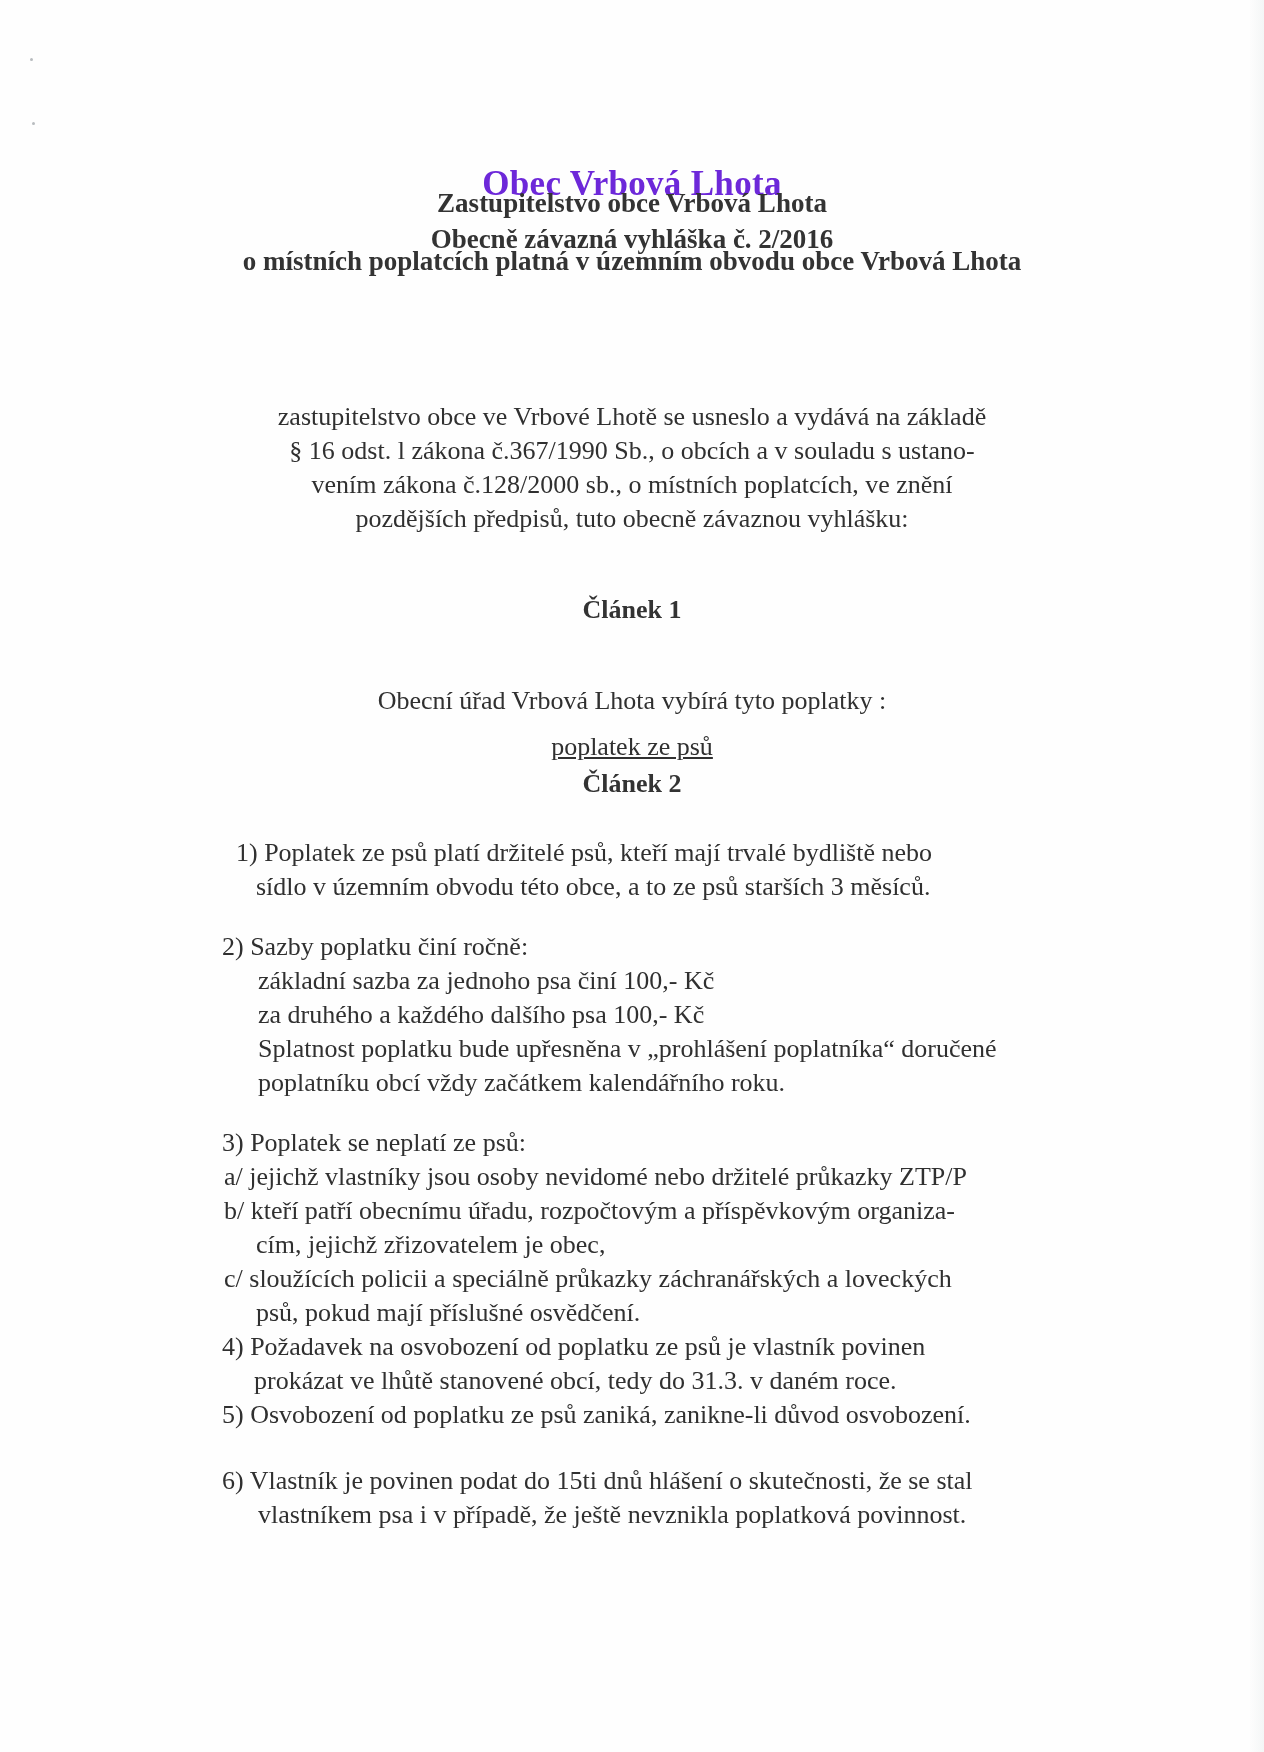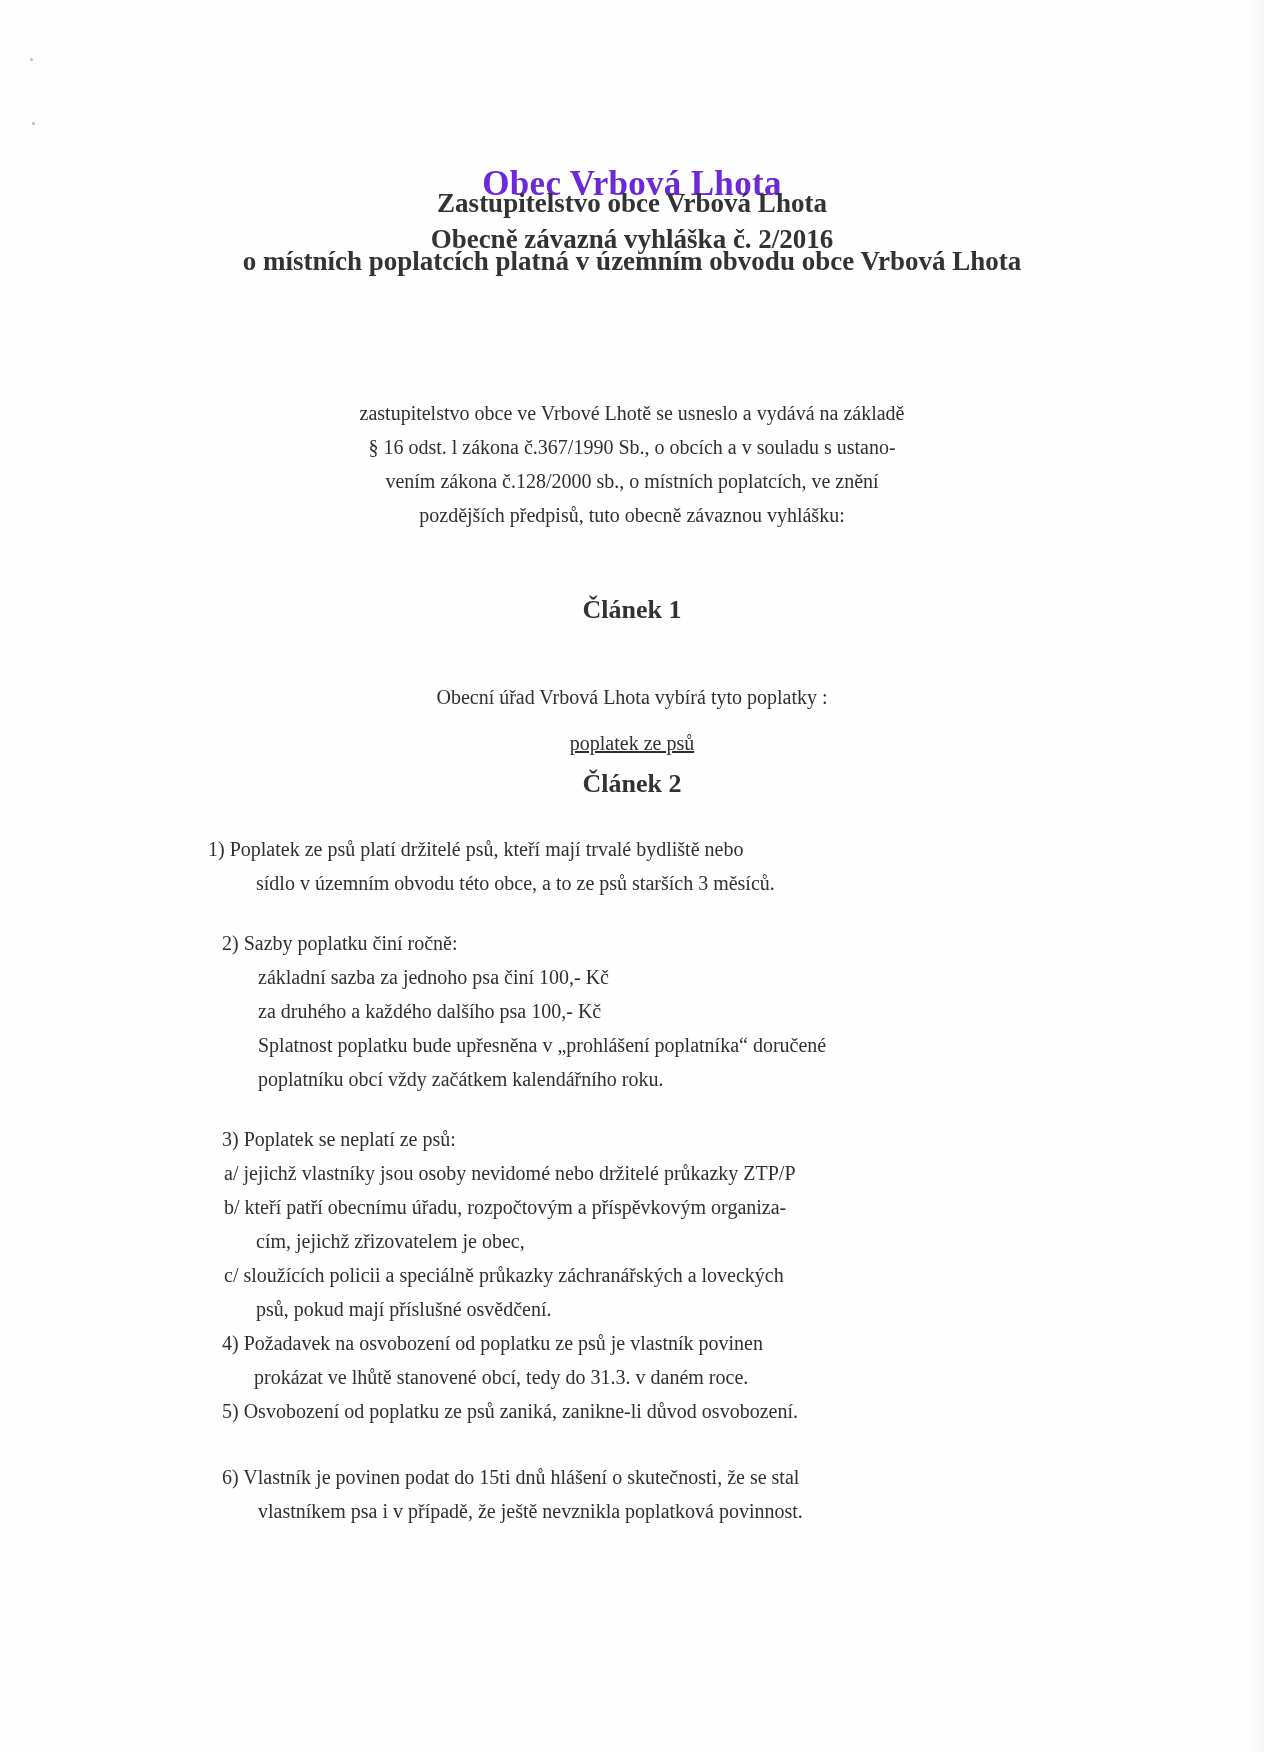--- a/index.html
+++ b/index.html
@@ -51,21 +51,21 @@
       letter-spacing: 0.3px;
       color: #6d28d9;
       margin-top: 21px;
     }
     .title-sub {
       font-weight: bold;
       font-size: 27px;
       color: #333333;
     }
     .body-text {
-      font-size: 20px;
+      font-size: 26px;
       color: #303030;
     }
     .article {
       font-weight: bold;
       font-size: 26px;
       color: #333333;
     }
   </style>
 </head>
 <body>
@@ -91,21 +91,21 @@
 
   <div>
     <p class="line center article" style="top:567px;margin-top:28px;">Článek 1</p>
     <p class="line center body-text" style="top:668px;margin-top:18px;">Obecní úřad  Vrbová Lhota vybírá tyto poplatky :</p>
     <p class="line center body-text" style="top:732px;text-decoration:underline;">poplatek ze psů</p>
   </div>
 
   <div>
     <p class="line center article" style="top:769px;">Článek 2</p>
 
-    <p class="line body-text" style="left:208px;top:838px;">1) Poplatek ze psů platí držitelé psů, kteří mají trvalé bydliště nebo</p>
+    <p class="line body-text" style="left:236px;top:838px;">1) Poplatek ze psů platí držitelé psů, kteří mají trvalé bydliště nebo</p>
     <p class="line body-text" style="left:256px;top:872px;">sídlo v územním obvodu této obce, a to ze psů starších 3 měsíců.</p>
 
     <p class="line body-text" style="left:222px;top:932px;">2) Sazby poplatku činí ročně:</p>
     <p class="line body-text" style="left:258px;top:966px;">základní sazba za jednoho psa činí 100,- Kč</p>
     <p class="line body-text" style="left:258px;top:1000px;">za druhého a každého dalšího psa  100,- Kč</p>
     <p class="line body-text" style="left:258px;top:1034px;">Splatnost poplatku bude upřesněna v „prohlášení poplatníka“ doručené</p>
     <p class="line body-text" style="left:258px;top:1068px;">poplatníku obcí vždy začátkem kalendářního roku.</p>
 
     <p class="line body-text" style="left:222px;top:1128px;">3) Poplatek se neplatí ze psů:</p>
     <p class="line body-text" style="left:224px;top:1162px;">a/ jejichž vlastníky jsou osoby nevidomé nebo držitelé průkazky ZTP/P</p>

